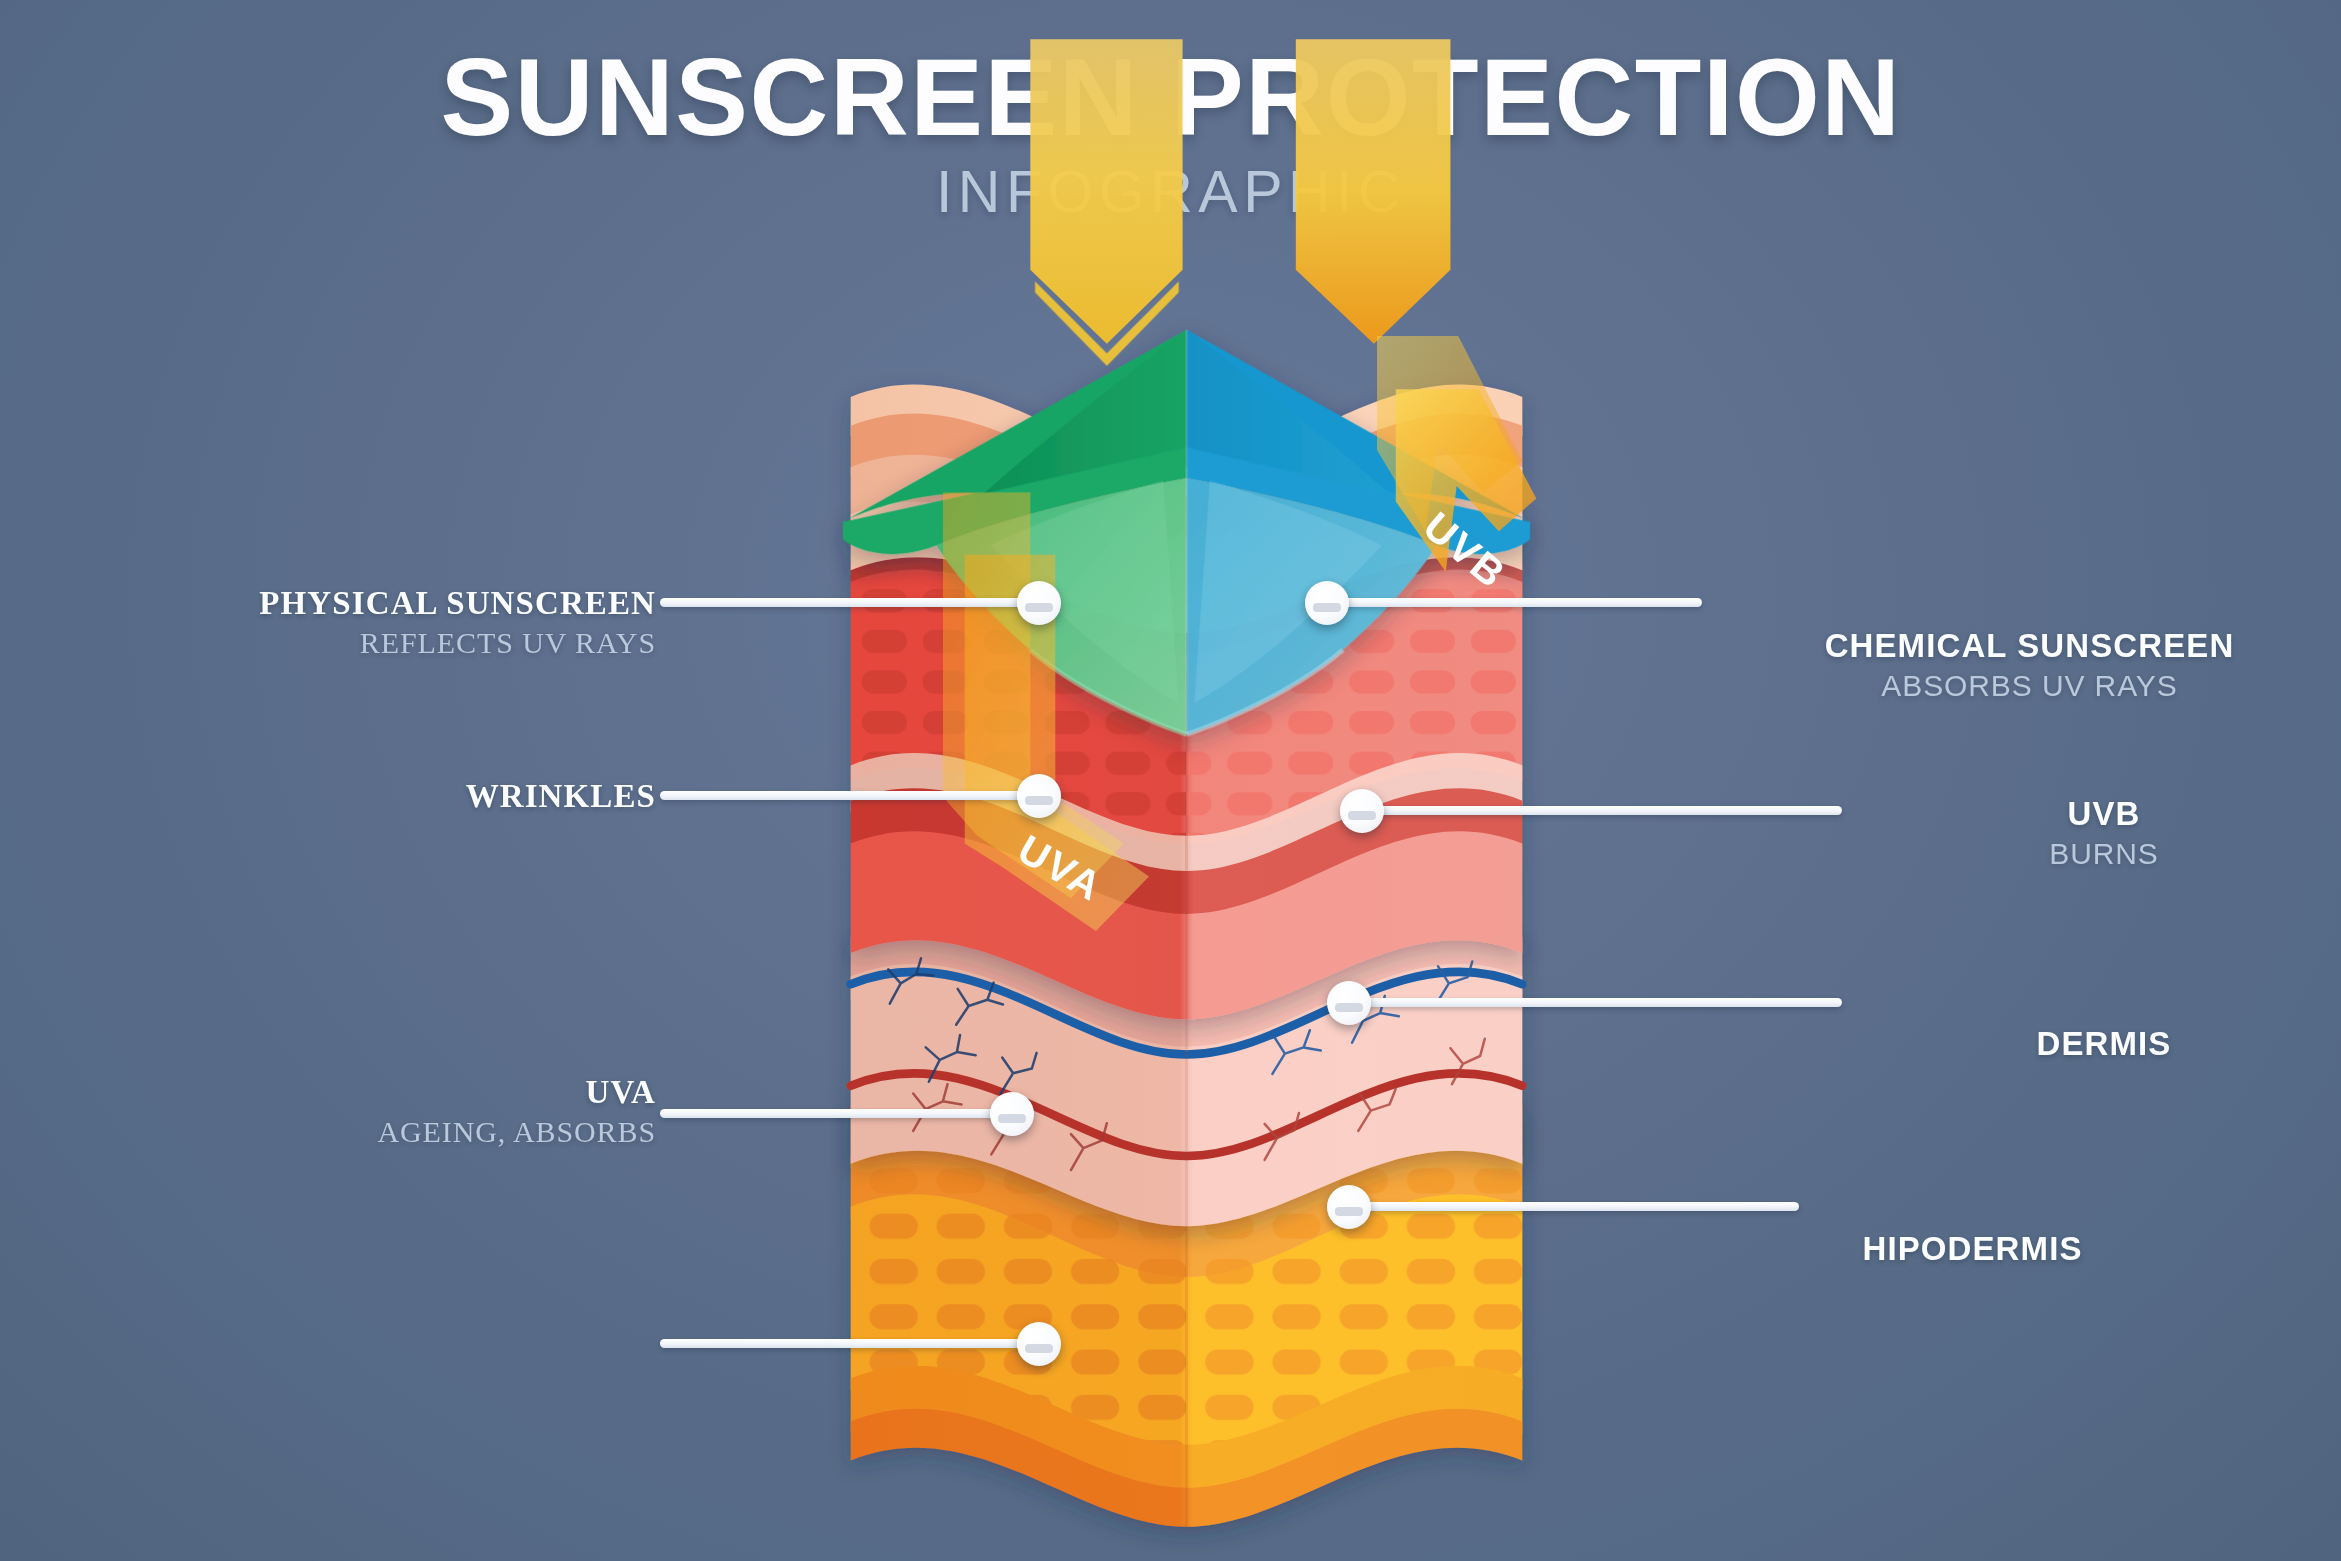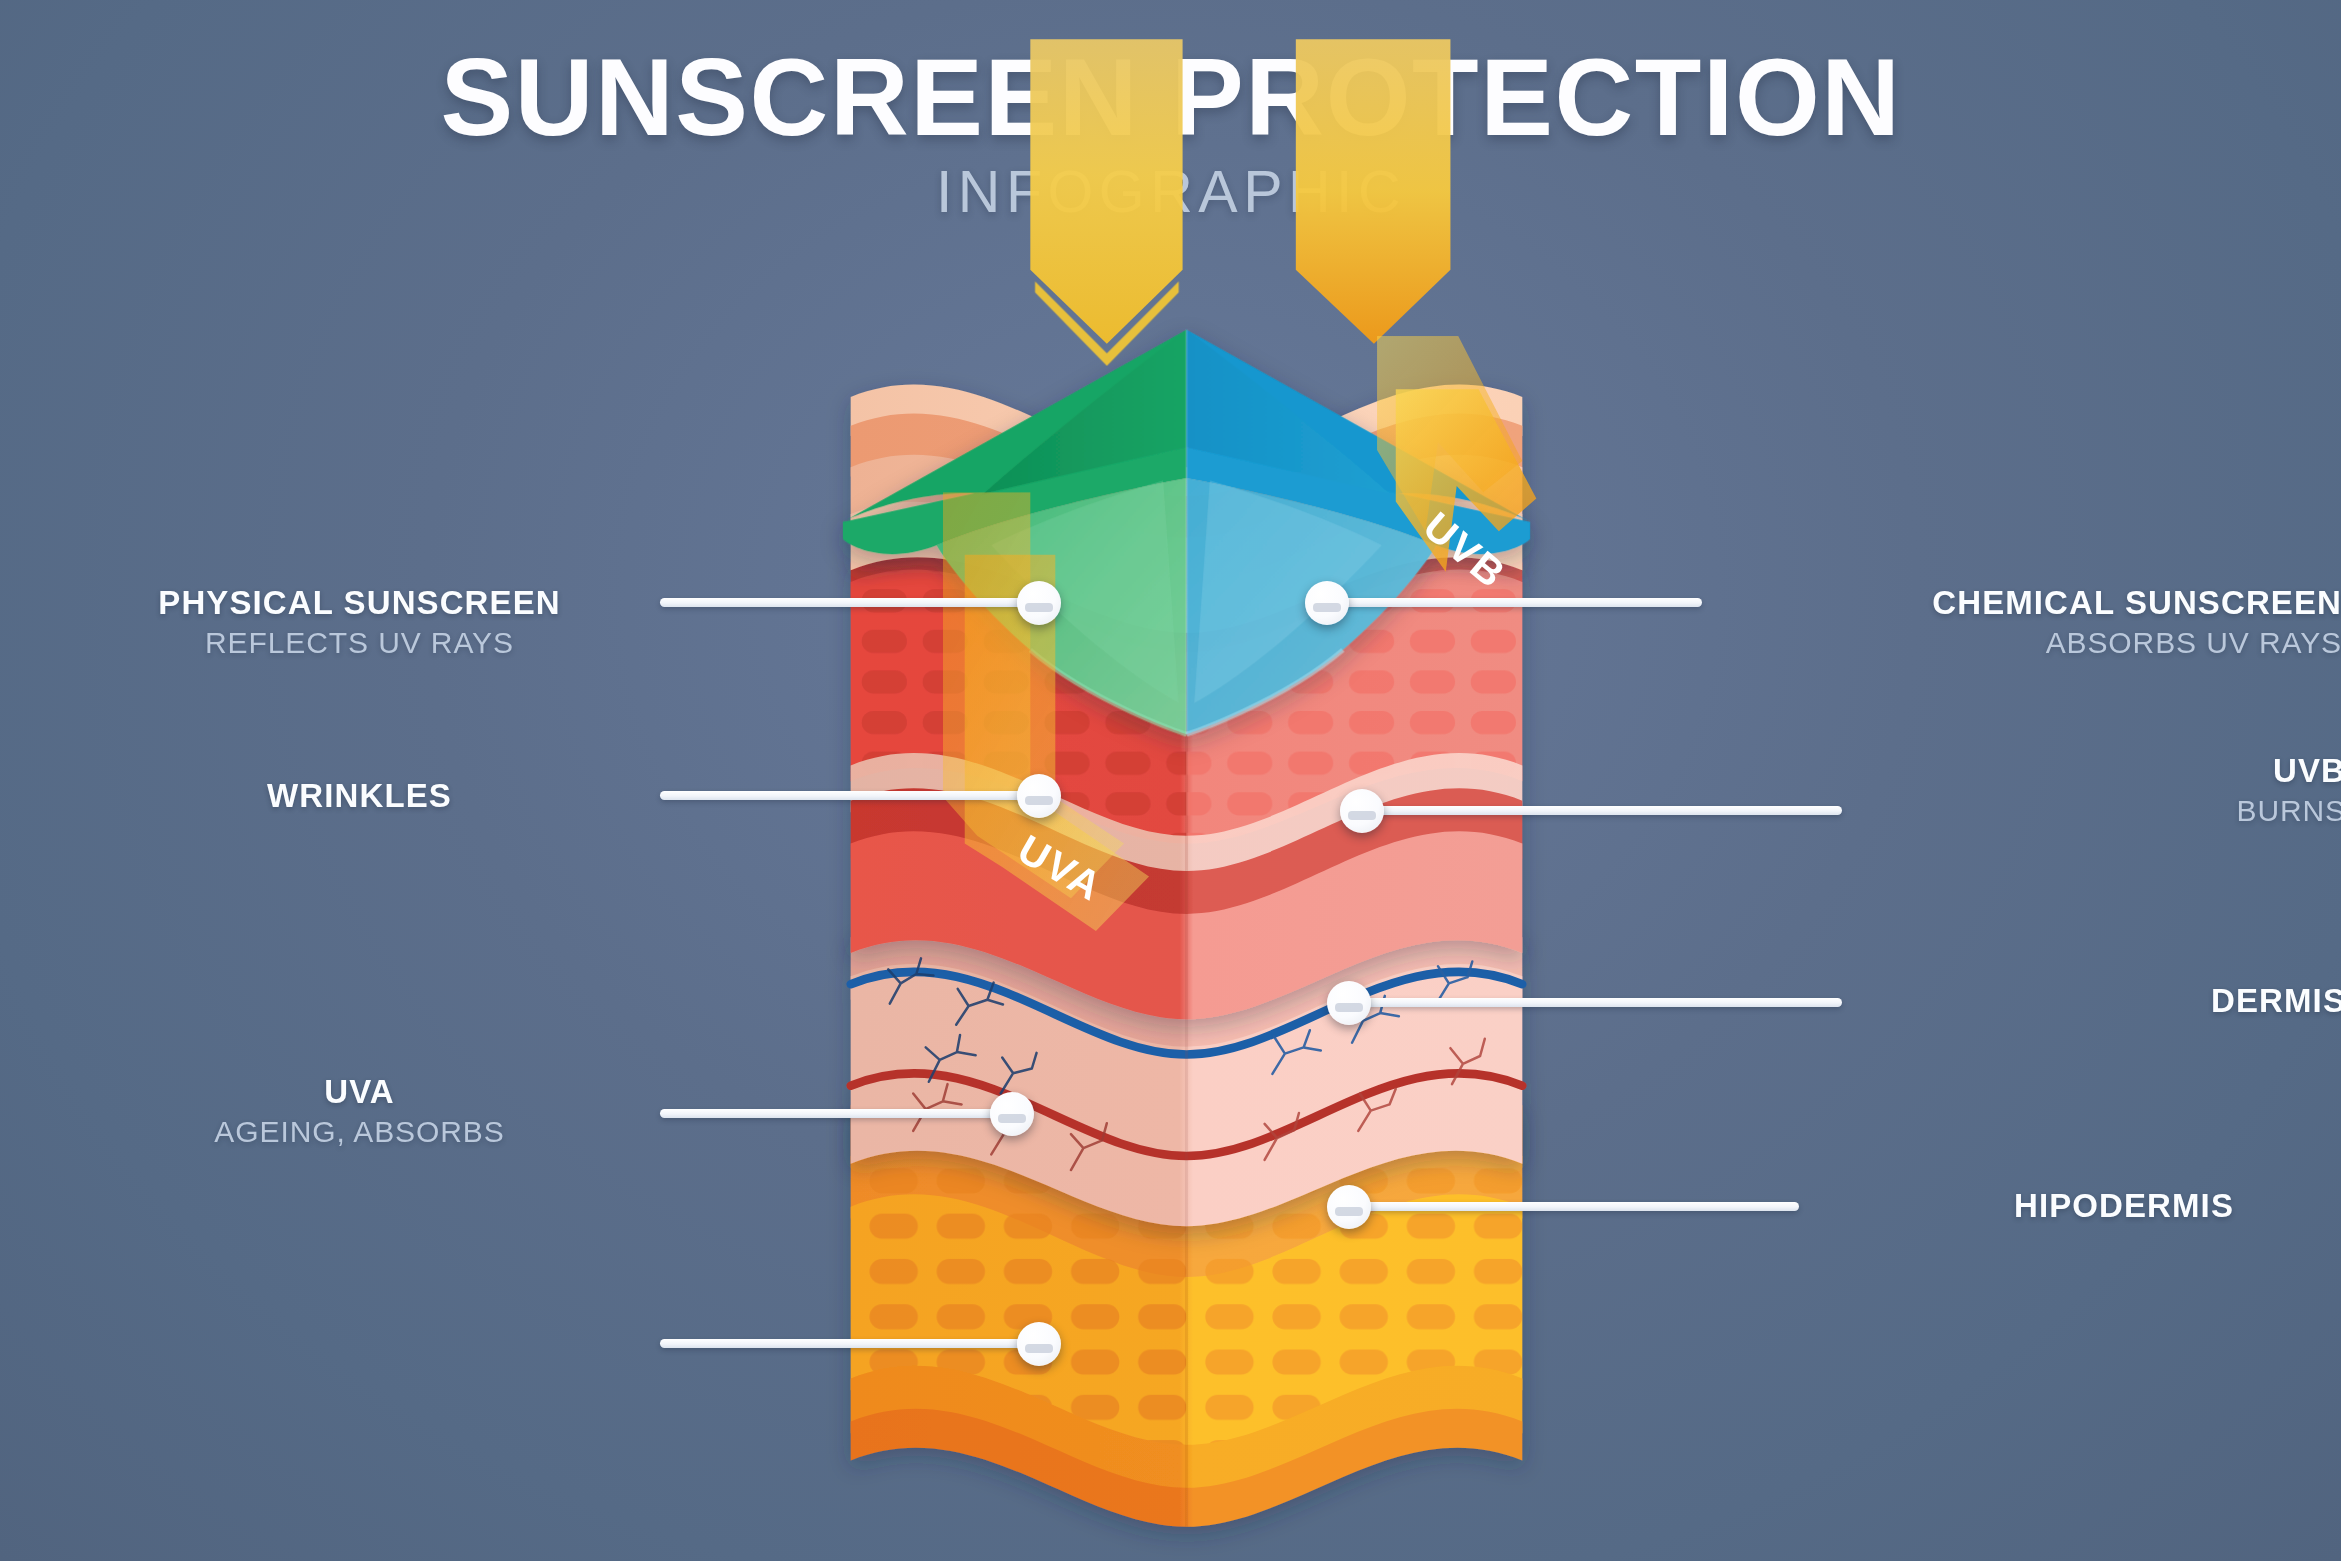--- a/index.html
+++ b/index.html
@@ -32,22 +32,22 @@
   
   .label{position:absolute;}
   .label .l1{
     font-size:33px;font-weight:bold;color:#fbfdff;letter-spacing:1.1px;
     text-shadow:0 2.3px 5.5px rgba(25,35,55,.33);white-space:pre-line;line-height:1.18;
   }
   .label .l2{
     font-size:30px;font-weight:normal;color:#bac8db;letter-spacing:0.9px;
     text-shadow:0 2.3px 5.5px rgba(25,35,55,.25);margin-top:3.1px;line-height:1.15;
   }
-  .label.left{text-align:center;}
-  .label.right{text-align:right;}
+  .label.left{text-align:right;font-family:Liberation Serif, serif;}
+  .label.right{text-align:center;margin-top:43px;}
 
   
   .connector{position:absolute;height:9.4px;border-radius:4.7px;
     background:linear-gradient(180deg,#ffffff 0%,#f2f5fa 55%,#dde4ee 100%);
     box-shadow:0 2.3px 5.5px rgba(20,30,50,.25);}
   .dot{position:absolute;width:44px;height:44px;border-radius:50%;
     background:radial-gradient(circle at 36% 30%, #ffffff 0%, #fafbfe 55%, #e6eaf1 100%);
     box-shadow:0 3.9px 9.4px rgba(18,28,46,.38);}
   .dot::after{content:"";position:absolute;left:7.8px;right:7.8px;top:22px;height:8.6px;
     border-radius:3.9px;background:rgba(195,203,216,.72);}

